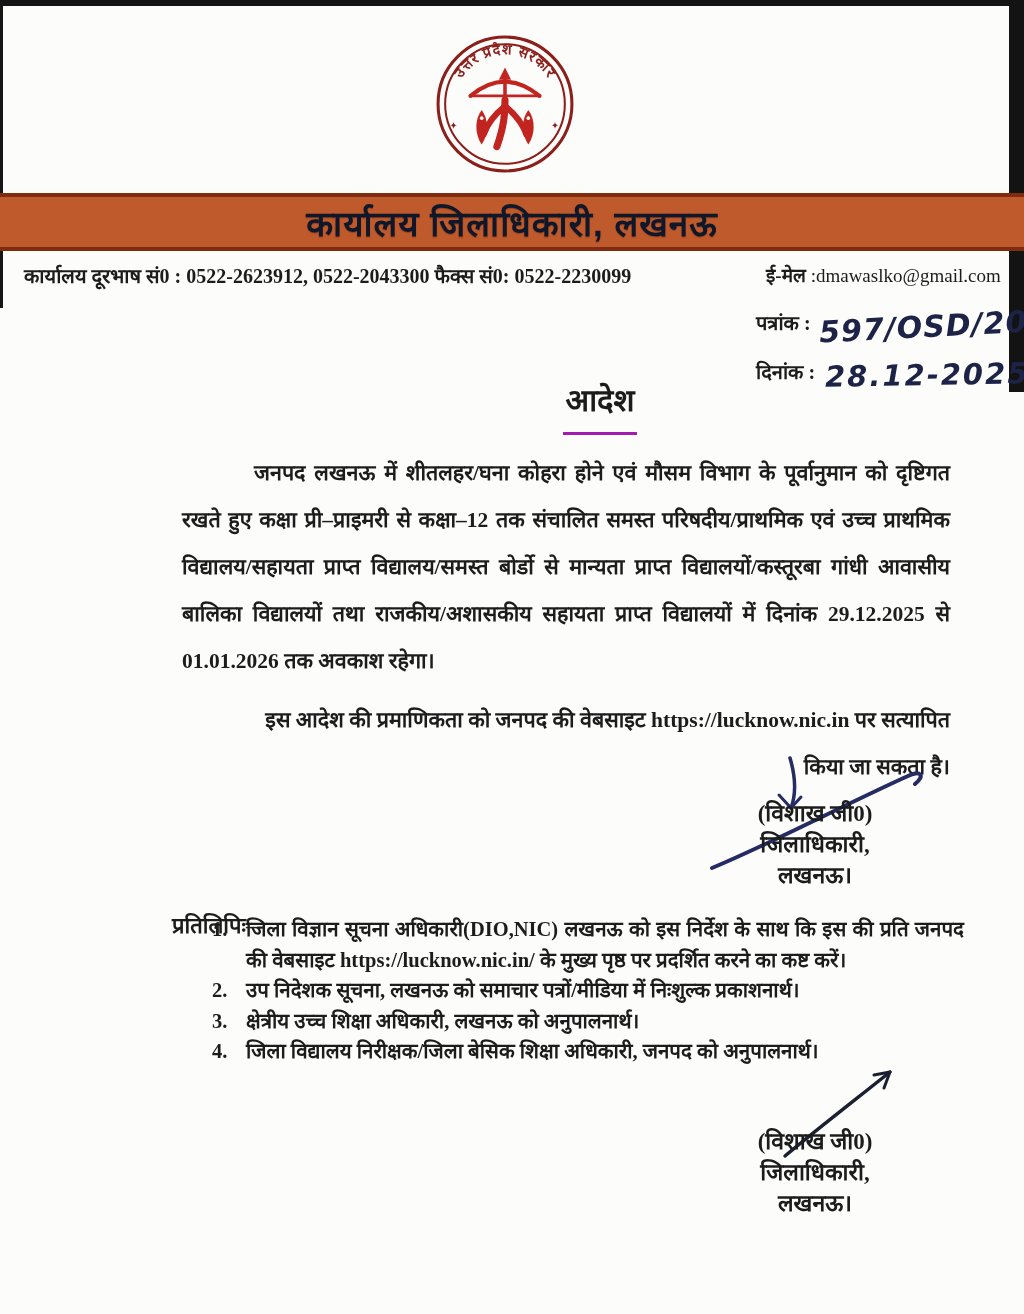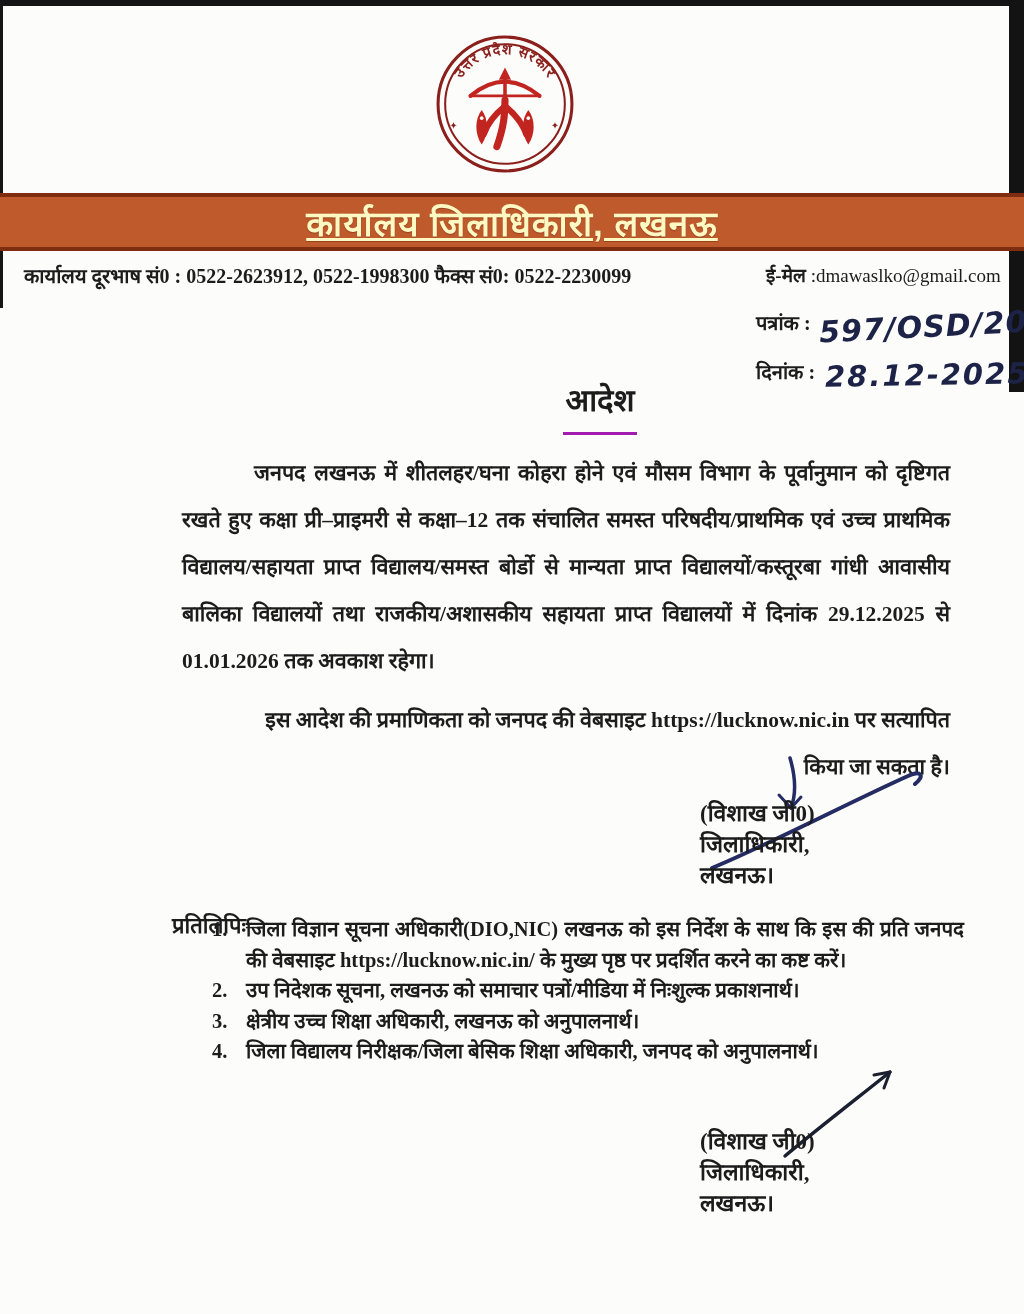--- a/index.html
+++ b/index.html
@@ -21,24 +21,23 @@
   .emblem{position:absolute;left:434px;top:30px;width:142px;height:148px;}
   
   .banner{
     position:absolute;left:0;top:193px;width:1024px;height:58px;
     background:var(--banner_bg,#bf5a2c);
     border-top:4px solid var(--banner_border,#7f2c10);
     border-bottom:4px solid var(--banner_border,#7f2c10);
     display:flex;align-items:center;justify-content:center;
   }
   .banner span{
-    color:#fef9c3;font-size:35px;font-weight:700;letter-spacing:1px;
+    color:#0f172a;font-size:35px;font-weight:700;letter-spacing:1px;
     font-family:"Liberation Sans","DejaVu Sans",sans-serif;
     text-shadow:0 1px 1px rgba(80,20,0,.35);
-    text-decoration:underline;
   }
   
   .contact-phone{
     position:absolute;left:24px;top:262px;width:700px;
     font-size:20px;font-weight:700;white-space:nowrap;
   }
   .contact-email{position:absolute;left:766px;top:262px;font-size:19px;white-space:nowrap;}
   .contact-email .lbl{font-weight:700;}
   
   .ref{position:absolute;white-space:nowrap;}
@@ -59,21 +58,21 @@
   .order-title span{border-bottom:3px solid #a21caf;padding:0 2px 14px 2px;}
   
   .body{
     position:absolute;left:170px;top:438px;width:792px;
     font-size:21.5px;font-weight:600;line-height:47px;text-align:justify;
   }
   .body p{text-indent:72px;margin:12px;}
   .body p.last{text-align:right;}
   
   .sig-text{
-    position:absolute;left:700px;width:230px;
+    position:absolute;left:700px;width:230px;text-align:center;
     font-size:23px;font-weight:700;line-height:31px;
   }
   .sig1-text{top:798px;}
   .sig2-text{top:1126px;}
   .sig-svg{position:absolute;pointer-events:none;}
   .sig1-svg{left:660px;top:750px;}
   .sig2-svg{left:730px;top:1056px;}
   
   .copies-heading{position:absolute;left:172px;top:884px;font-size:22px;font-weight:700;margin-top:25px;}
   .copies-list{position:absolute;left:212px;top:914px;width:752px;font-size:20.5px;font-weight:600;line-height:30.5px;}
@@ -116,21 +115,21 @@
 
       <text x="15" y="95" font-size="10" fill="#8b1f1b">✦</text>
       <text x="115" y="95" font-size="10" fill="#8b1f1b">✦</text>
     </svg>
   </div>
 
   <div class="banner">
     <span>कार्यालय जिलाधिकारी, लखनऊ</span>
   </div>
 
-  <div class="contact-phone">कार्यालय दूरभाष सं0 : 0522-2623912, 0522-1998300  फैक्स सं0: 0522-2230099</div>
+  <div class="contact-phone">कार्यालय दूरभाष सं0 : 0522-2623912, 0522-2043300  फैक्स सं0: 0522-2230099</div>
   <div class="contact-email">
     <span class="lbl">ई-मेल </span><span>:dmawaslko@gmail.com</span>
   </div>
 
   <div class="ref ref-letter">
     <span class="lbl">पत्रांक :</span>
     <span class="hand">597/OSD/2025</span>
   </div>
   <div class="ref ref-date">
     <span class="lbl">दिनांक :</span>

